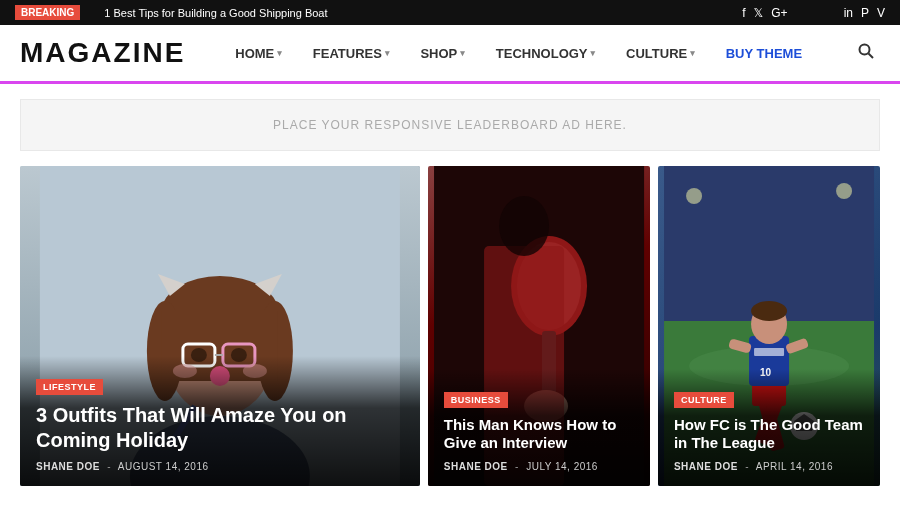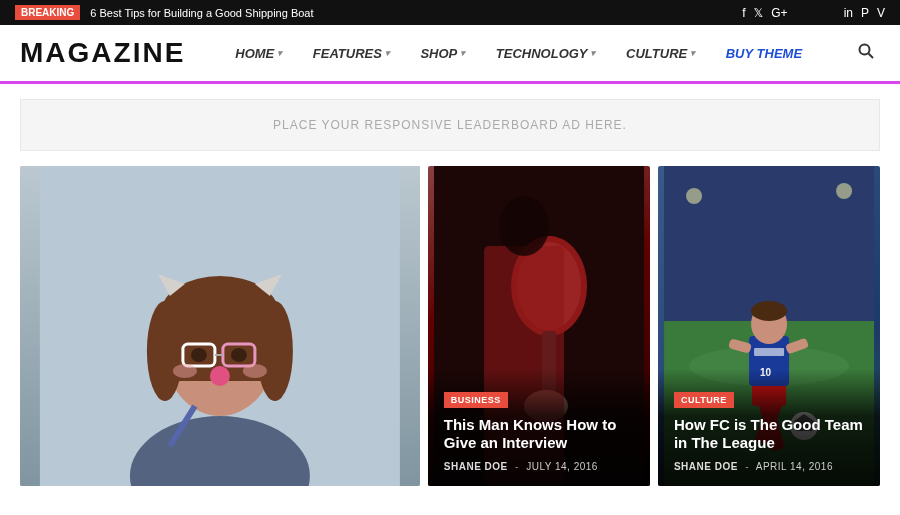--- a/index.html
+++ b/index.html
@@ -14,21 +14,21 @@
       display: flex;
       align-items: center;
       justify-content: space-between;
     }
     .breaking-label {
       background: #e74c3c;
       color: #fff;
       font-weight: bold;
       font-size: 10px;
       padding: 2px 6px;
-      margin-right: 10px;
+      margin-right: 24px;
       text-transform: uppercase;
     }
     .top-bar-left { display: flex; align-items: center; }
     .top-bar-right { display: flex; gap: 8px; align-items: center; }
     .top-bar-right span { font-size: 12px; cursor: pointer; }
 
     
     .header {
       display: flex;
       align-items: center;
@@ -40,21 +40,20 @@
       font-size: 28px;
       font-weight: 900;
       letter-spacing: 2px;
       text-transform: uppercase;
       color: #111;
     }
     .nav {
       display: flex;
       align-items: center;
       gap: 11px;
-      font-style: italic;
     }
     .nav-item {
       font-size: 13px;
       font-weight: 600;
       color: #333;
       padding: 6px 10px;
       cursor: pointer;
       text-transform: uppercase;
       display: flex;
       align-items: center;
@@ -171,21 +170,21 @@
     }
     .article-meta .author { font-weight: 700; color: #ddd; }
     .article-meta .sep { margin: 0 4px; color: #999; }
   </style>
 </head>
 <body>
 
 <div class="top-bar">
   <div class="top-bar-left">
     <span class="breaking-label">BREAKING</span>
-    <span>6 Best Tips for Building a Good Shipping Boat</span>
+    <span>1 Best Tips for Building a Good Shipping Boat</span>
   </div>
   <div class="top-bar-right">
     <span style="cursor:pointer;">f</span>
     <span style="cursor:pointer;">𝕏</span>
     <span style="cursor:pointer;">G+</span>
     <span style="cursor:pointer;margin-left:48px;">in</span>
     <span style="cursor:pointer;">P</span>
     <span style="cursor:pointer;">V</span>
   </div>
 </div>
@@ -259,20 +258,29 @@
         <ellipse cx="159" cy="189" rx="8" ry="7" fill="#3a2010"></ellipse>
         <ellipse cx="199" cy="189" rx="8" ry="7" fill="#3a2010"></ellipse>
 
         <circle cx="180" cy="210" r="10" fill="#e05080"></circle>
 
         <ellipse cx="145" cy="205" rx="12" ry="7" fill="#e8a0a0" opacity="0.5"></ellipse>
         <ellipse cx="215" cy="205" rx="12" ry="7" fill="#e8a0a0" opacity="0.5"></ellipse>
 
         <line x1="155" y1="240" x2="130" y2="280" stroke="#5566aa" stroke-width="6"></line>
       </svg>
+    </div>
+    <div class="article-overlay">
+      <span class="article-category">LIFESTYLE</span>
+      <div class="article-title">3 Outfits That Will Amaze You on Coming Holiday</div>
+      <div class="article-meta">
+        <span class="author">SHANE DOE</span>
+        <span class="sep">-</span>
+        <span>AUGUST 14, 2016</span>
+      </div>
     </div>
   </div>
 
   <div class="article-card">
     <div class="img-placeholder img-2">
       <svg width="100%" height="320" viewBox="0 0 210 320" style="position:absolute;top:0;left:0;" xmlns="http://www.w3.org/2000/svg">
         <rect width="210" height="320" fill="#2a0a0a"></rect>
 
         <ellipse cx="115" cy="120" rx="38" ry="50" fill="#cc2222"></ellipse>
         <ellipse cx="115" cy="120" rx="32" ry="44" fill="#dd3333"></ellipse>

